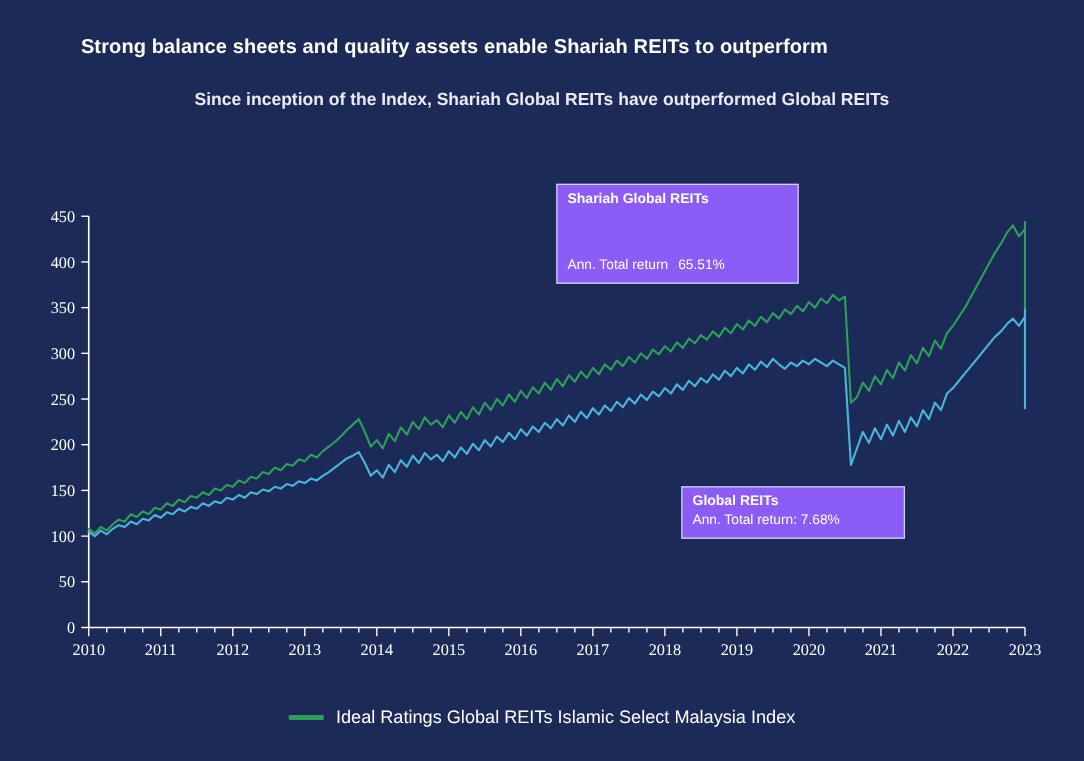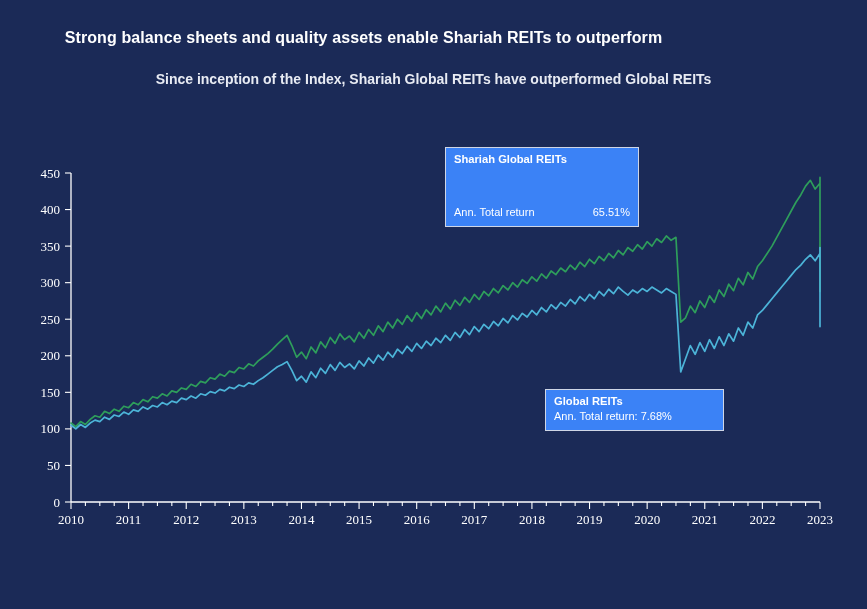--- a/index.html
+++ b/index.html
@@ -20,31 +20,31 @@
     font-size:14px;font-weight:bold;color:#e8ebf3;
   }
   #plot{position:absolute;left:0;top:0;}
   .axis-label{font-size:13px;fill:#ffffff;font-family:"Liberation Serif", serif;}
   .tick-line{stroke:#ffffff;stroke-width:1.1;}
   .spine{stroke:#ffffff;stroke-width:1.3;}
   .series-line{fill:none;stroke-width:1.7;stroke-linejoin:round;stroke-linecap:round;}
 
   .annot{
     position:absolute;
-    background:#3b82f6;
+    background:#8b5cf6;
     border:1.3px solid #cfd6e6;
     color:#ffffff;
     padding:5px 8px 6px 8px;
     box-sizing:border-box;
   }
   #annot-shariah{left:445px;top:147px;width:194px;}
   #annot-global{left:545px;top:389px;width:179px;}
   .annot-title{font-size:11.2px;font-weight:bold;margin-bottom:2px;white-space:nowrap;}
   .annot-row{
-    display:flex;justify-content:space-between;
+    display:flex;
     font-size:11px;line-height:14.5px;white-space:nowrap;margin-top:40px;
   }
   .annot-row .k{padding-right:8px;}
   .annot-line{font-size:11px;line-height:14.5px;white-space:nowrap;}
 
   .legend{
     position:absolute;left:0;top:566px;width:867px;
     display:flex;justify-content:center;align-items:center;gap:78px;
   }
   .legend-item{display:flex;align-items:center;gap:10px;}
@@ -158,13 +158,17 @@
     <span class="v">65.51%</span>
   </div>
 </div>
 
 <div class="annot" id="annot-global">
   <div class="annot-title">Global REITs</div>
   <div class="annot-line">Ann. Total return: 7.68%</div>
 </div>
 
 <div class="legend">
+  <div class="legend-item">
+    <span class="legend-swatch" id="sw0" style="background: rgb(46, 158, 91);"></span>
+    <span class="legend-label">Ideal Ratings Global REITs Islamic Select Malaysia Index</span>
+  </div>
 </div>
 
 </body></html>

